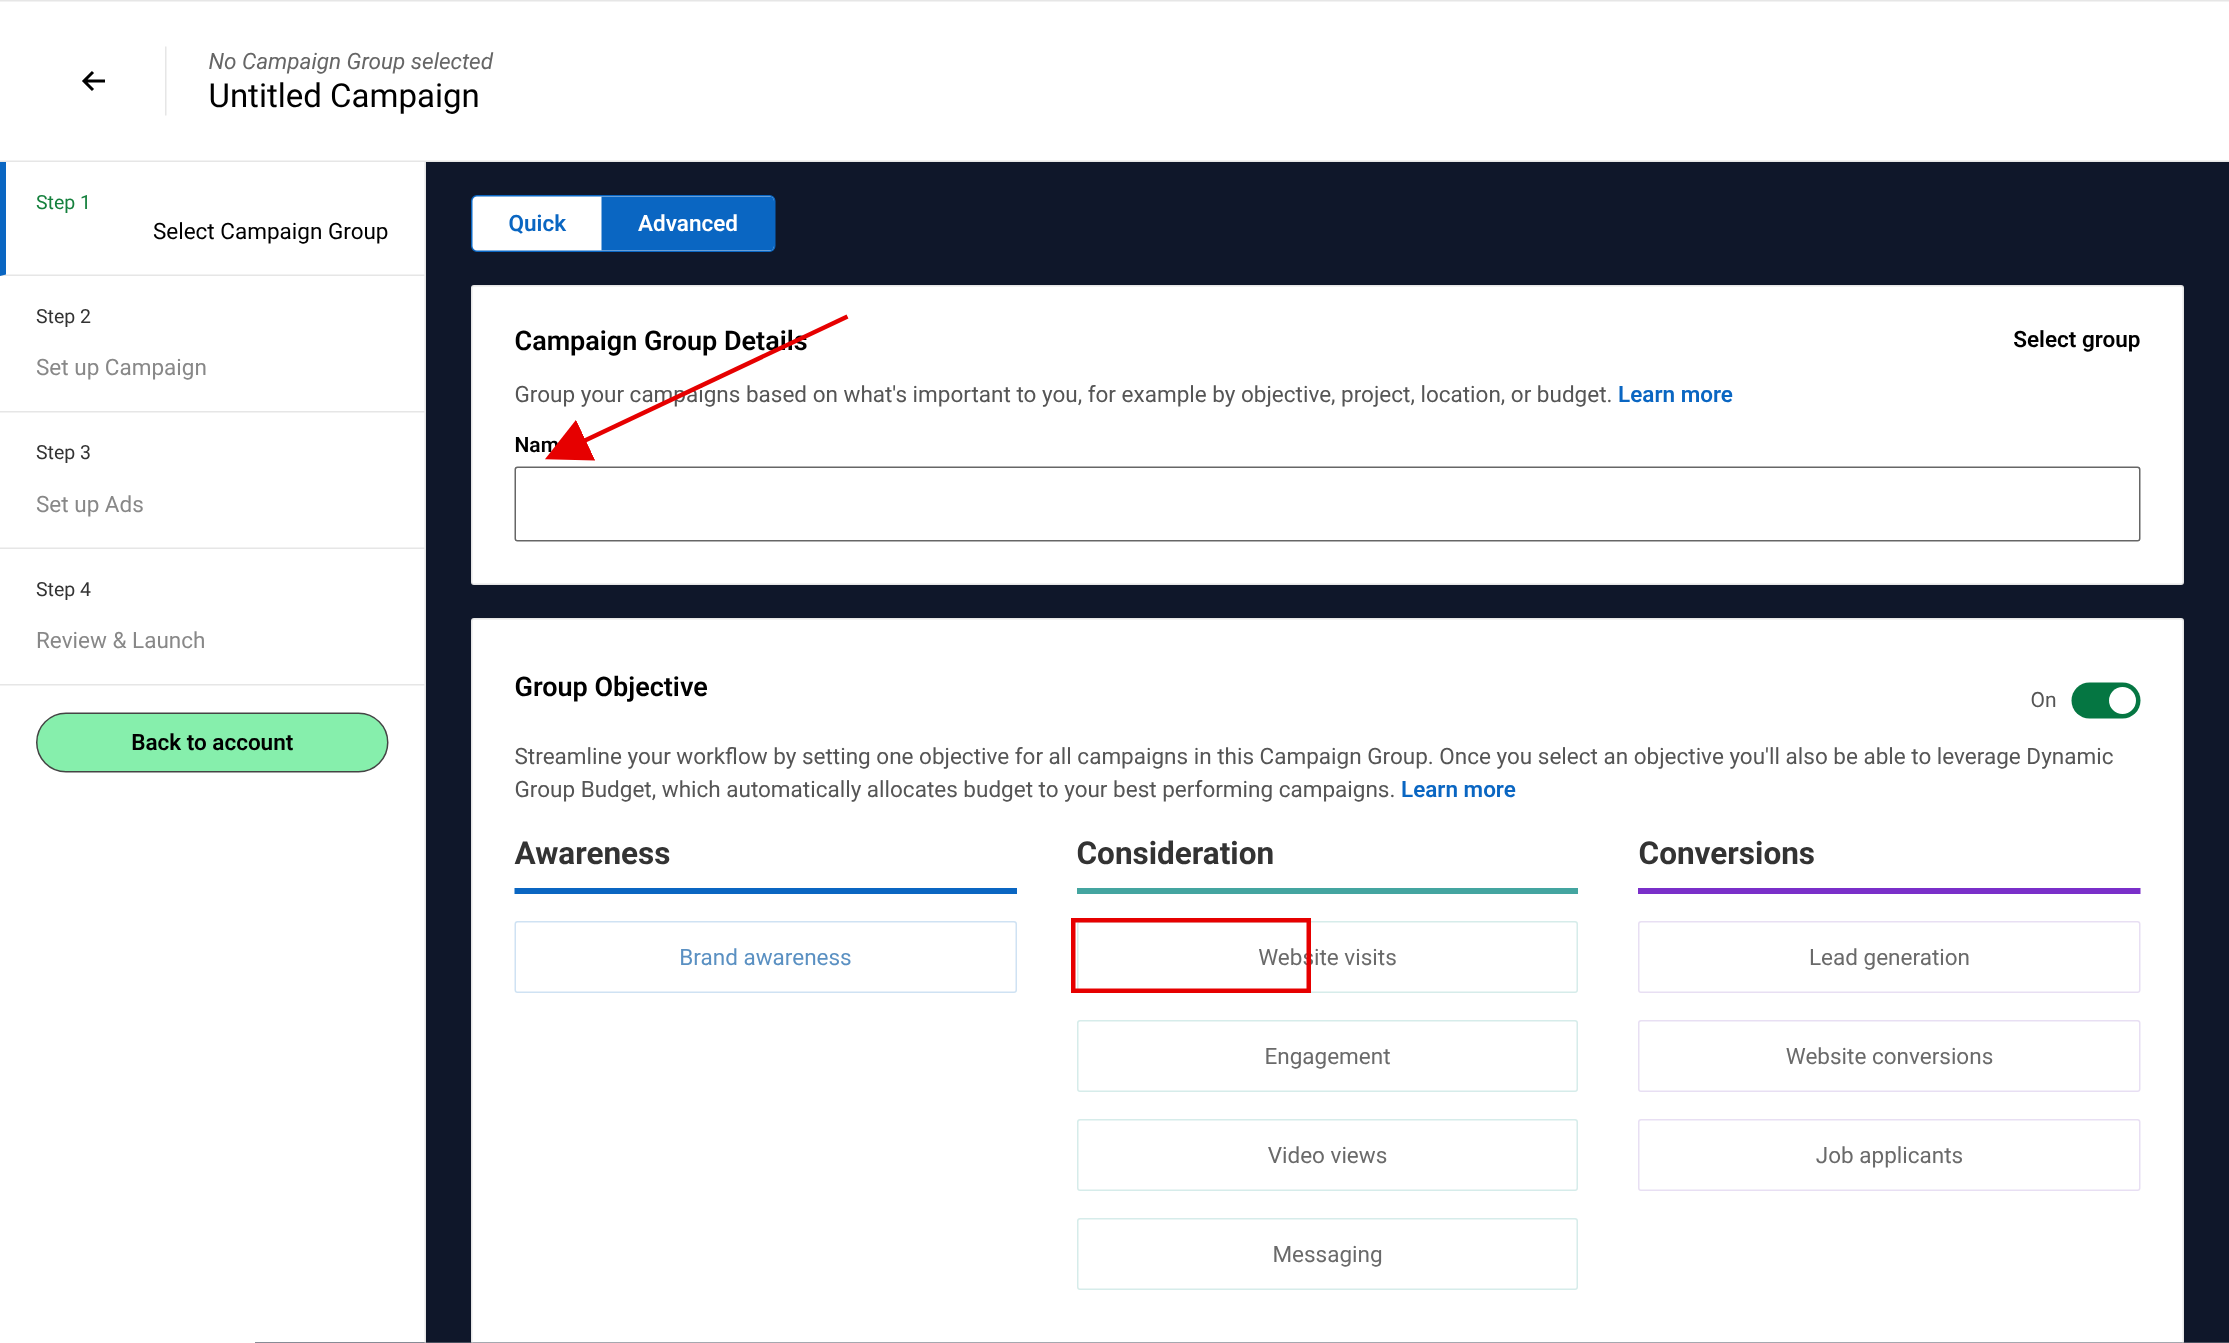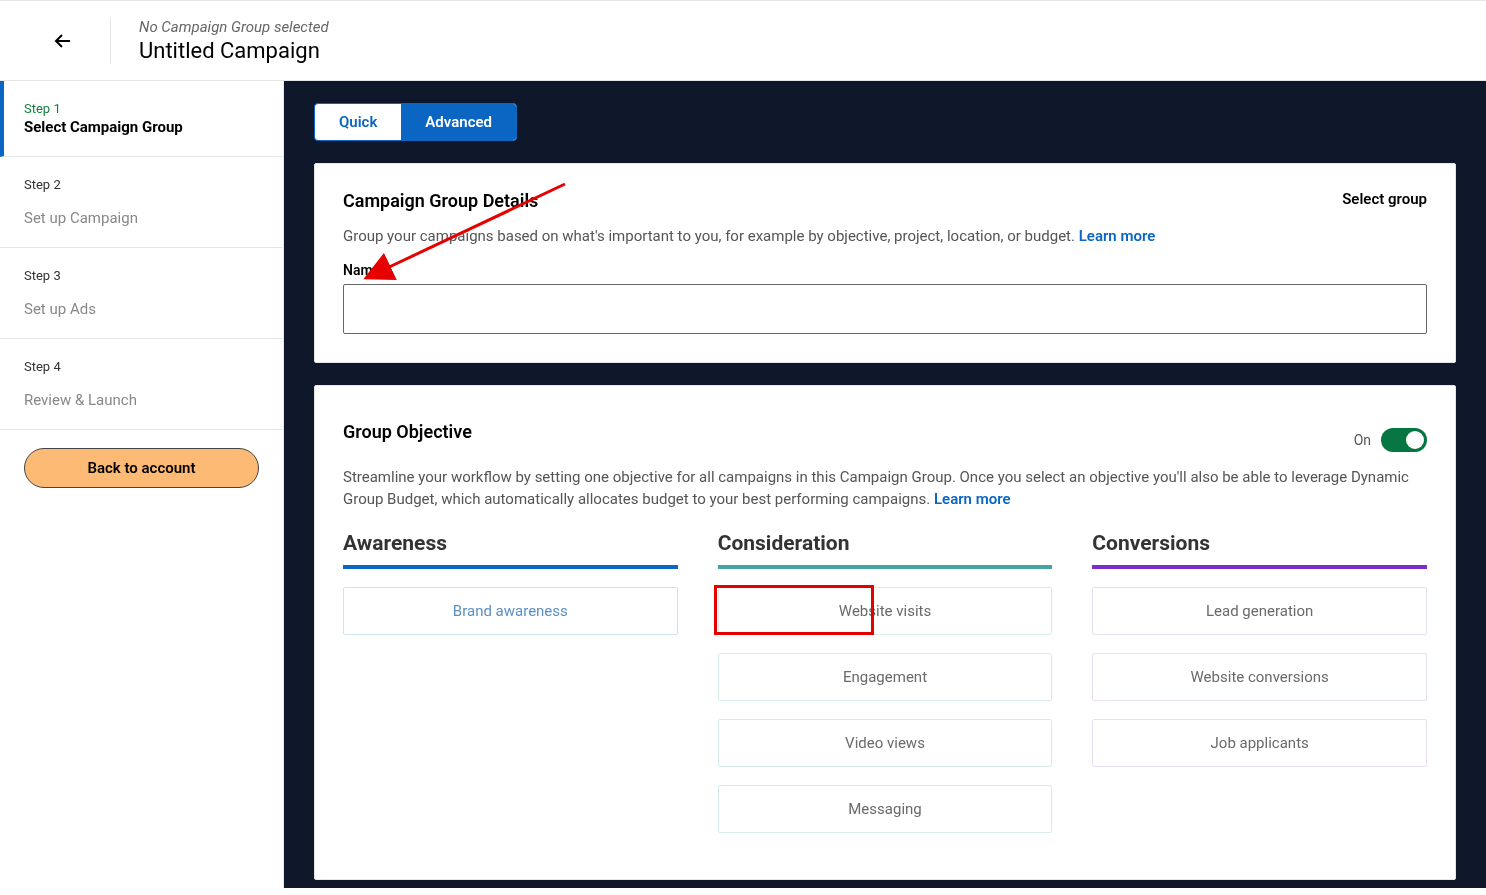--- a/index.html
+++ b/index.html
@@ -1,44 +1,44 @@
 <!DOCTYPE html>
 <html><head>
   <meta charset="utf-8">
   <style>
     * { box-sizing: border-box; margin: 0; padding: 0; font-family: -apple-system, BlinkMacSystemFont, "Segoe UI", Roboto, Helvetica, Arial, sans-serif; }
     body { background: #fff; width: 1486px; height: 895px; overflow: hidden; position: relative; }
 
     
-    .topbar { height: 81px; border-top: 1px solid #e6e6e6; border-bottom: 1px solid #e6e6e6; display: flex; align-items: center; padding-left: 50px; }
+    .topbar { height: 108px; border-top: 1px solid #e6e6e6; border-bottom: 1px solid #e6e6e6; display: flex; align-items: center; padding-left: 50px; }
     .back-arrow { width: 26px; height: 26px; display: flex; align-items: center; justify-content: center; color: #000; cursor: pointer; }
     .back-arrow svg { width: 24px; height: 24px; }
     .vsep { width: 1px; height: 46px; background: #e6e6e6; margin: 0 28px 0 34px; }
     .title-block { display: flex; flex-direction: column; }
     .breadcrumb { font-size: 15px; font-style: italic; color: #666; }
     .page-title { font-size: 22px; color: #000; margin-top: 2px; }
 
     
     .layout { display: flex; height: calc(895px - 88px); }
     .sidebar { width: 284px; border-right: 1px solid #e6e6e6; display: flex; flex-direction: column; }
     .content { flex: 1; background: #0f172a; position: relative; padding: 22px 30px 0 30px; overflow: hidden; }
 
     
     .step-block { padding: 20px 24px 20px 24px; border-bottom: 1px solid #e6e6e6; }
     .step-block.active { border-left: 4px solid #0a66c2; padding-left: 20px; }
     .step-block.active + .step-block { }
     .step-num { font-size: 13px; color: #333; }
-    .step-block.active .step-title { font-weight: 700; color: #000; font-size: 15px; margin-top: 2px; }
+    .step-block.active .step-title { font-weight: 400; color: #000; font-size: 15px; margin-top: 2px; text-align: right; }
     .step-title { font-size: 15px; color: #888; margin-top: 17px; }
     .step-block.active .step-num { color: #15803d; }
     .sub-list { list-style: none; margin-top: 10px; }
     .sub-list li { font-size: 14px; color: #b5b5b5; padding: 2px 0 2px 14px; position: relative; }
     .sub-list li::before { content: ""; position: absolute; left: 0; top: 9px; width: 4px; height: 4px; border-radius: 50%; background: #b5b5b5; }
     .back-account-wrap { padding: 18px 24px; }
-    .back-account { width: 100%; border: 1px solid #444; border-radius: 22px; background: #fdba74; padding: 10px 0; font-size: 15px; font-weight: 600; color: #000; cursor: pointer; }
+    .back-account { width: 100%; border: 1px solid #444; border-radius: 22px; background: #86efac; padding: 10px 0; font-size: 15px; font-weight: 600; color: #000; cursor: pointer; }
 
     
     .pill-tabs { display: inline-flex; border: 1px solid #0a66c2; border-radius: 4px; overflow: hidden; background: #fff; }
     .pill { padding: 9px 24px; font-size: 15px; font-weight: 600; cursor: pointer; }
     .pill.quick { color: #0a66c2; }
     .pill.adv { background: #0a66c2; color: #fff; }
 
     .card { background: #fff; border: 1px solid #e6e6e6; border-radius: 2px; margin-top: 22px; padding: 26px 28px 28px 28px; position: relative; }
 
     .card-top { display: flex; justify-content: space-between; align-items: flex-start; }

